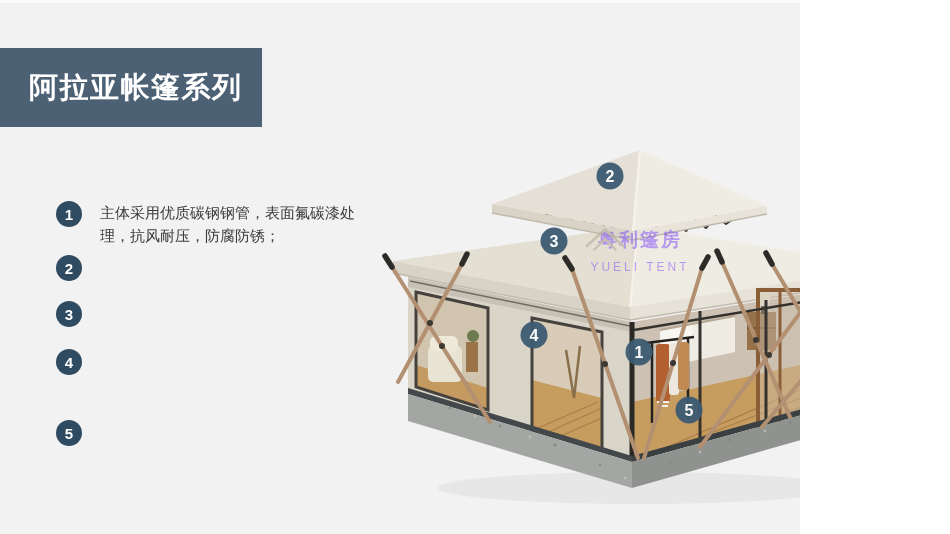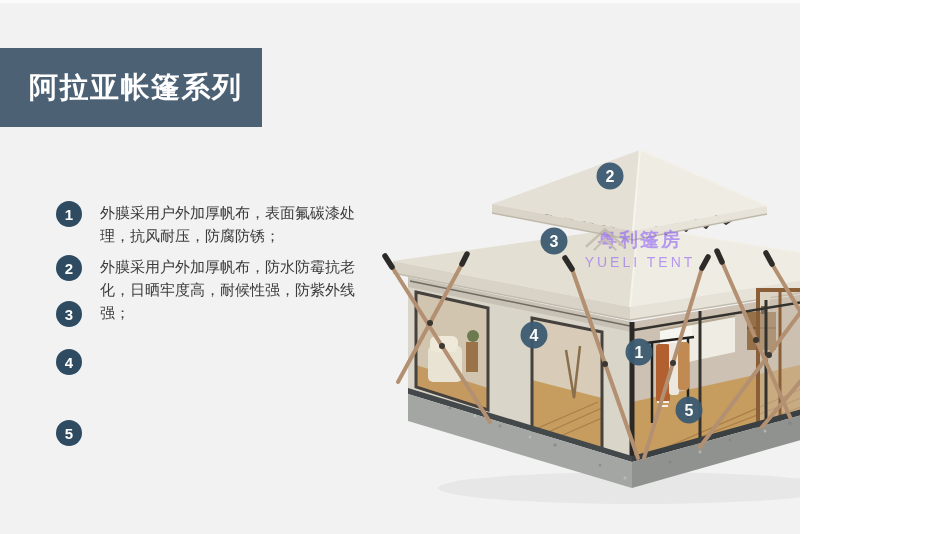--- a/index.html
+++ b/index.html
@@ -16,40 +16,39 @@
          font-size:15px;font-weight:bold;display:flex;align-items:center;justify-content:center;flex:0 0 26px;}
   .ftext{margin-left:18px;width:274px;font-size:15px;line-height:23px;color:var(--body-text,#3b3b3b);}
   
   .tent{position:absolute;left:370px;top:140px;width:575px;height:392px;}
   .tent svg{position:absolute;left:0;top:0;}
   .marker{position:absolute;width:27px;height:27px;border-radius:50%;background:var(--marker,#3c5b72);
           color:#fff;font-size:16px;font-weight:bold;display:flex;align-items:center;justify-content:center;
           opacity:.95;transform:translate(-50%,-50%);}
   .watermark{position:absolute;left:205px;top:86px;width:130px;text-align:center;color:#8b5cf6;opacity:.58;}
   .wm-cn{font-size:19px;font-weight:bold;letter-spacing:2px;margin-top:1px;}
-  .wm-en{font-size:14px;letter-spacing:3px;margin-top:1px;}
+  .wm-en{font-size:12px;letter-spacing:3px;margin-top:7px;}
 </style>
 </head>
 <body>
 
 <div class="stage">
   <div class="top-strip"></div>
 
   <div class="title-box">
     <span>阿拉亚帐篷系列</span>
   </div>
 
   <div>
     <div class="feature" style="top:201px">
       <div class="badge">1</div>
-      <div class="ftext">外膜采用户外加厚帆布，表面氟碳漆处理，抗风耐压，防腐防锈；</div>
+      <div class="ftext">主体采用优质碳钢钢管，表面氟碳漆处理，抗风耐压，防腐防锈；</div>
     </div>
     <div class="feature" style="top:255px">
       <div class="badge">2</div>
-      <div class="ftext">外膜采用户外加厚帆布，防水防霉抗老化，日晒牢度高，耐候性强，防紫外线强；</div>
     </div>
     <div class="feature" style="top:301px">
       <div class="badge">3</div>
     </div>
     <div class="feature" style="top:349px">
       <div class="badge">4</div>
     </div>
     <div class="feature" style="top:420px">
       <div class="badge">5</div>
     </div>

